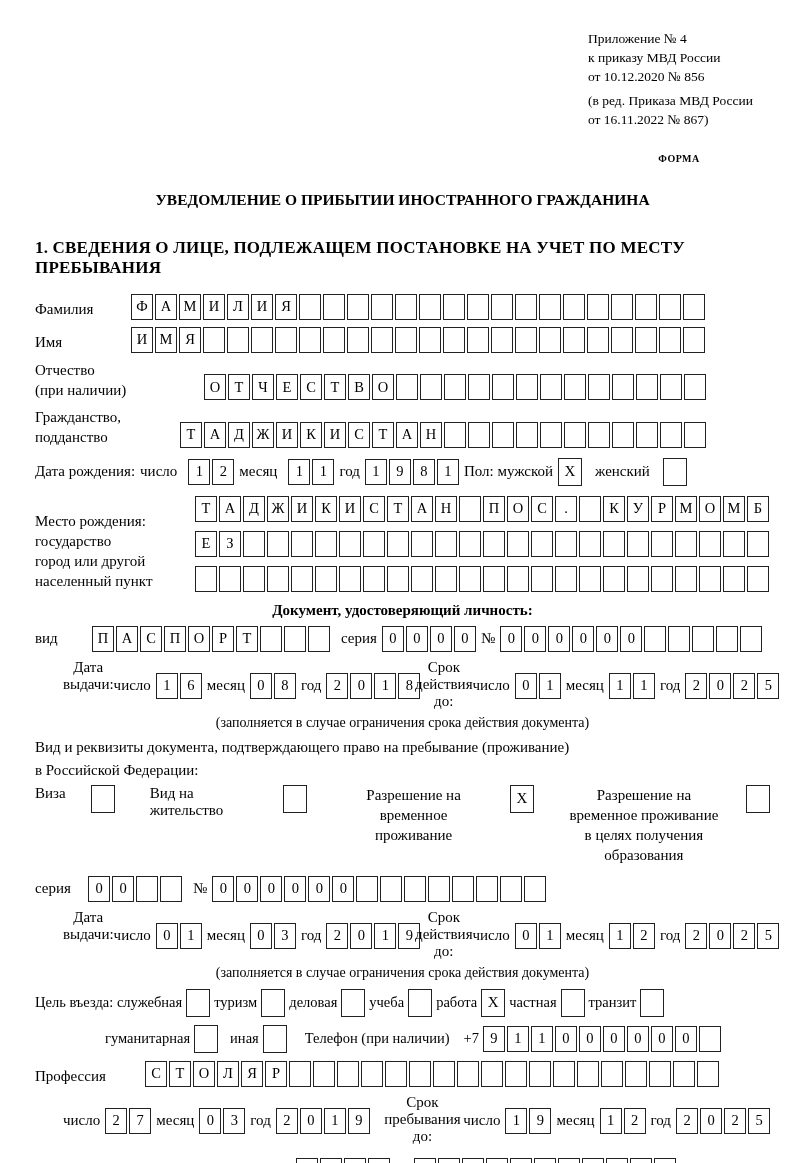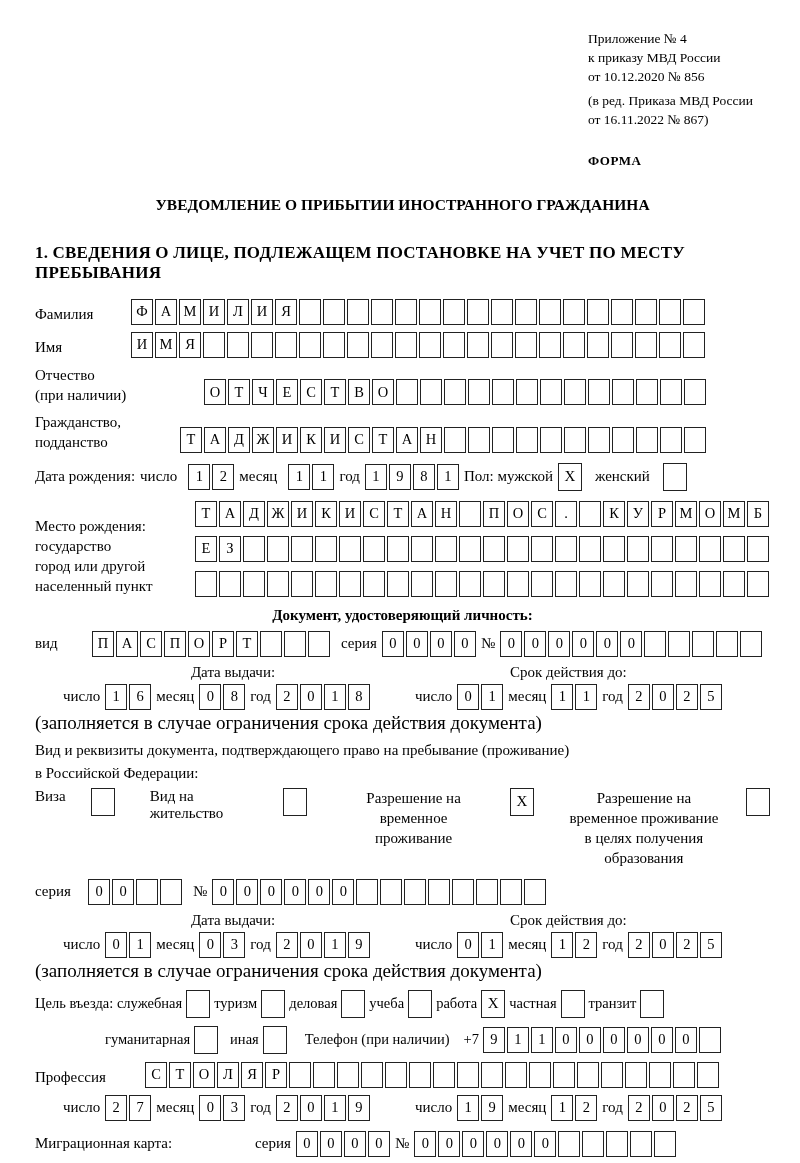--- a/index.html
+++ b/index.html
@@ -3,21 +3,21 @@
 <meta charset="utf-8">
 <style>
   * { margin:0; padding:0; box-sizing:border-box; }
   body {
     width:800px; min-height:1163px; background:#ffffff; color:#000;
     font-family:"Liberation Serif","DejaVu Serif",serif; font-size:15px;
     padding:30px 30px 20px 35px;
   }
   .hdr-block { width:182px; margin-left:auto; font-size:13.5px; line-height:1.4; }
   .hdr-block .gap { margin-top:5px; }
-  .form-label { width:182px; margin-left:auto; text-align:left; font-weight:bold; font-size:13px; margin-top:24px; letter-spacing:.5px; }
+  .form-label { width:182px; margin-left:auto; text-align:center; font-weight:bold; font-size:10px; margin-top:24px; letter-spacing:.5px; }
   .title { text-align:center; font-weight:bold; font-size:15.5px; margin-top:24px; line-height:1.5; }
   .blank-line { display:inline-block; width:52px; border-bottom:2px solid #333; margin-left:10px; vertical-align:baseline; }
   .sec-head { font-weight:bold; font-size:17px; margin-top:26px; margin-bottom:16px; letter-spacing:.2px; }
   .row { display:flex; align-items:flex-end; margin-bottom:7px; }
   .lbl { flex-shrink:0; line-height:1.35; }
   .cells { display:flex; gap:2px; }
   .cell {
     width:22px; height:26px; border:1.6px solid #222; flex-shrink:0;
     display:flex; align-items:center; justify-content:center; font-size:14.5px;
   }
@@ -26,26 +26,26 @@
     display:inline-flex; align-items:center; justify-content:center; font-size:15px;
   }
   .w96 { width:96px; } .w169 { width:169px; } .w145 { width:145px; }
   .w160 { width:160px; } .w110 { width:110px; } .w215 { width:215px; } .w140 { width:140px; }
   .stack > .cells { margin-bottom:9px; }
   .stack > .cells:last-child { margin-bottom:0; }
   .inline { display:flex; align-items:center; gap:5px; flex-wrap:nowrap; }
   .mr6 { margin-right:6px; }
   .center-head { text-align:center; font-weight:bold; margin:10px 0 7px; }
   .date-pair { display:flex; margin-bottom:2px; }
-  .dg { display:flex; flex-direction:column; }
+  .dg { display:flex; flex-direction:row; }
   .dg-head { text-align:center; margin-bottom:3px; }
   .dg-line { display:flex; align-items:center; gap:5px; }
   .dg1 { width:368px; padding-left:28px; }
   .dg2 { margin-left:12px; }
-  .fill-note { text-align:left; font-size:19px; margin-top:1px; margin-bottom:8px; }
+  .fill-note { text-align:center; font-size:14px; margin-top:1px; margin-bottom:8px; }
   .permits { display:flex; align-items:flex-start; gap:25px; margin-top:6px; }
   .permit-lbl-2 { width:172px; text-align:center; line-height:1.35; }
   .permit-lbl-3 { width:186px; text-align:center; line-height:1.35; }
   .purpose-line { display:flex; align-items:center; gap:4px; font-size:14.5px; margin-bottom:8px; }
   .purpose-line2 { padding-left:70px; }
   .phone-lbl { margin-left:14px; margin-right:10px; }
   .mt10 { margin-top:10px; }
 </style>
 </head>
 <body>
@@ -558,20 +558,21 @@
       <span>год</span>
       <span class="cells">
           <span class="cell">2</span>
           <span class="cell">0</span>
           <span class="cell">1</span>
           <span class="cell">9</span>
         </span>
     </div>
   </div>
   <div class="dg dg2">
+    <div class="dg-head">Срок пребывания до:</div>
     <div class="dg-line">
       <span>число</span>
       <span class="cells">
           <span class="cell">1</span>
           <span class="cell">9</span>
         </span>
       <span>месяц</span>
       <span class="cells">
           <span class="cell">1</span>
           <span class="cell">2</span>

